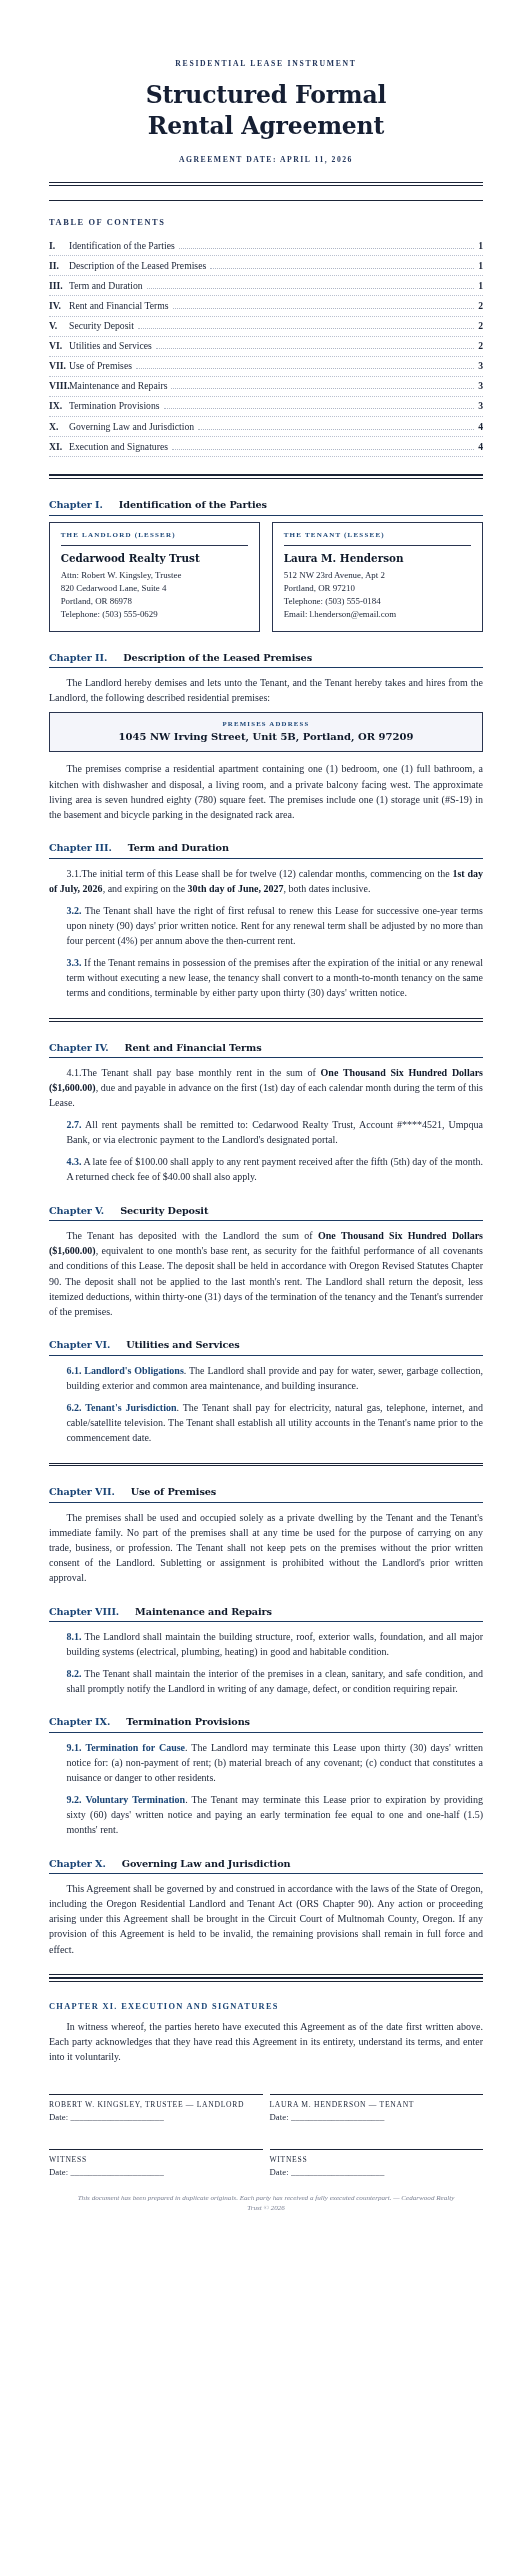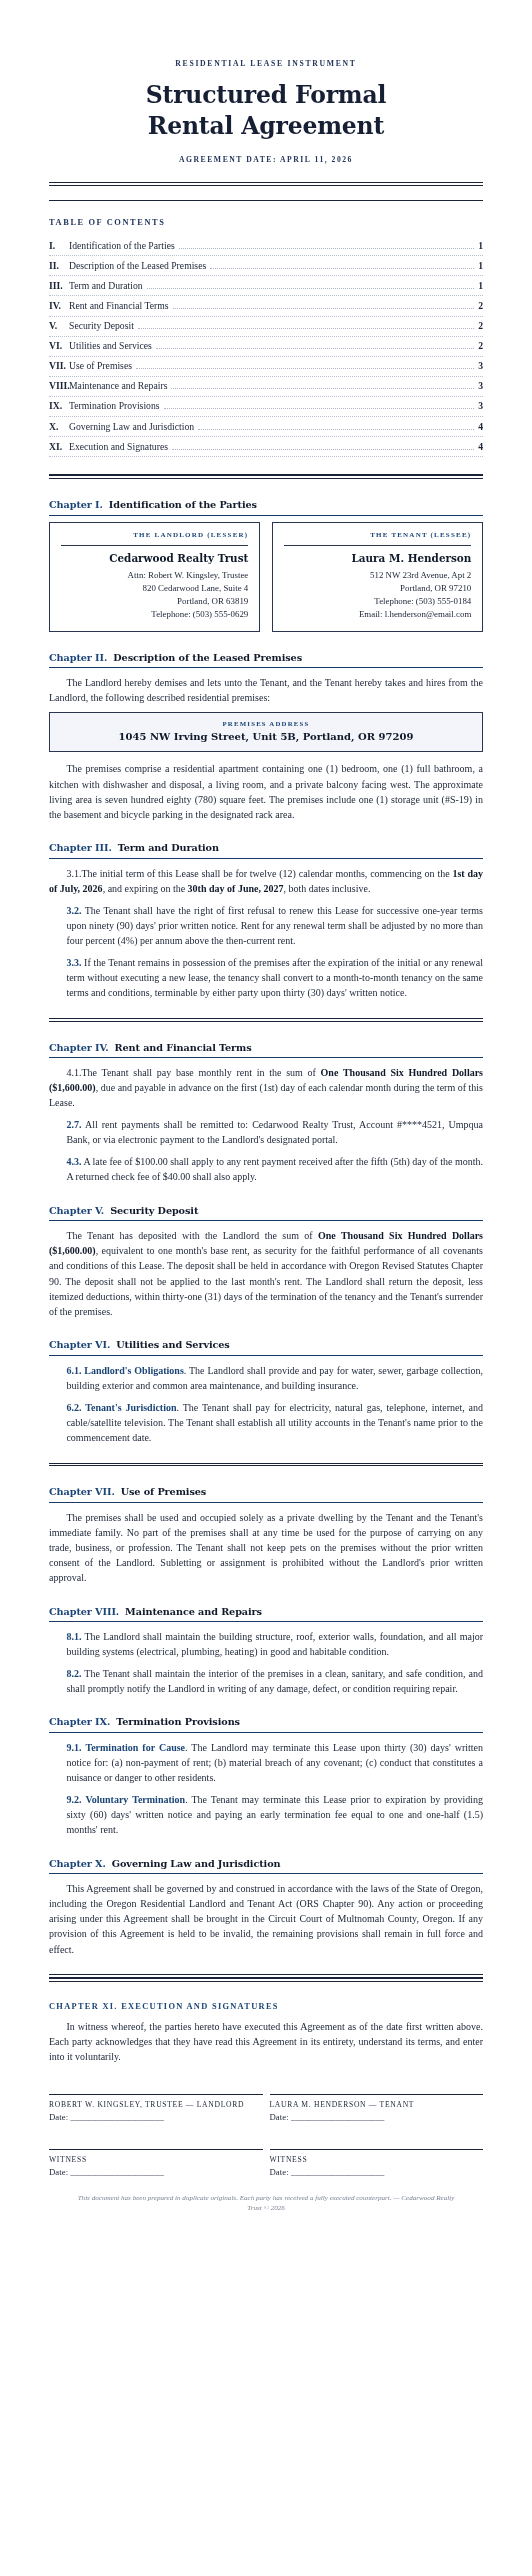--- a/index.html
+++ b/index.html
@@ -113,21 +113,21 @@
   .chapter {
     margin-top: 20px;
   }
   .chapter-head {
     font-family: "DejaVu Serif", "Liberation Serif", serif;
     font-size: 9.7px;
     font-weight: bold;
     color: #16304f;
     display: flex;
     align-items: baseline;
-    gap: 6px;
+    gap: 16px;
     letter-spacing: -0.1px;
   }
   .chapter-head .ch-label { color: #1b4576; }
   .chapter-head .ch-title { color: #101a2b; }
   .chapter-underline {
     border-bottom: 1.5px solid #1b3a63;
     margin-top: 4.7px;
     margin-bottom: 6.7px;
   }
 
@@ -166,21 +166,20 @@
   .party-grid {
     display: flex;
     gap: 12px;
     margin-top: 2.7px;
   }
   .party-card {
     flex: 1 1 0;
     border: 0.7px solid #2a3550;
     padding: 8px 10.7px 9.4px 10.7px;
     box-sizing: border-box;
-    text-align: right;
   }
   .party-role {
     font-size: 7px;
     letter-spacing: 1.2px;
     font-weight: bold;
     color: #1b4576;
     text-transform: uppercase;
     padding-bottom: 5.4px;
     border-bottom: 0.7px solid #2a3550;
     margin-bottom: 6px;
@@ -366,21 +365,21 @@
       <span class="ch-title">Identification of the Parties</span>
     </div>
     <div class="chapter-underline"></div>
 
     <div class="party-grid">
       <div class="party-card">
         <div class="party-role">The Landlord (Lesser)</div>
         <div class="party-name">Cedarwood Realty Trust</div>
         <div class="party-line">Attn: Robert W. Kingsley, Trustee</div>
         <div class="party-line">820 Cedarwood Lane, Suite 4</div>
-        <div class="party-line">Portland, OR 63819</div>
+        <div class="party-line">Portland, OR 86978</div>
         <div class="party-line">Telephone: (503) 555-0629</div>
       </div>
       <div class="party-card">
         <div class="party-role">The Tenant (Lessee)</div>
         <div class="party-name">Laura M. Henderson</div>
         <div class="party-line">512 NW 23rd Avenue, Apt 2</div>
         <div class="party-line">Portland, OR 97210</div>
         <div class="party-line">Telephone: (503) 555-0184</div>
         <div class="party-line">Email: l.henderson@email.com</div>
       </div>

